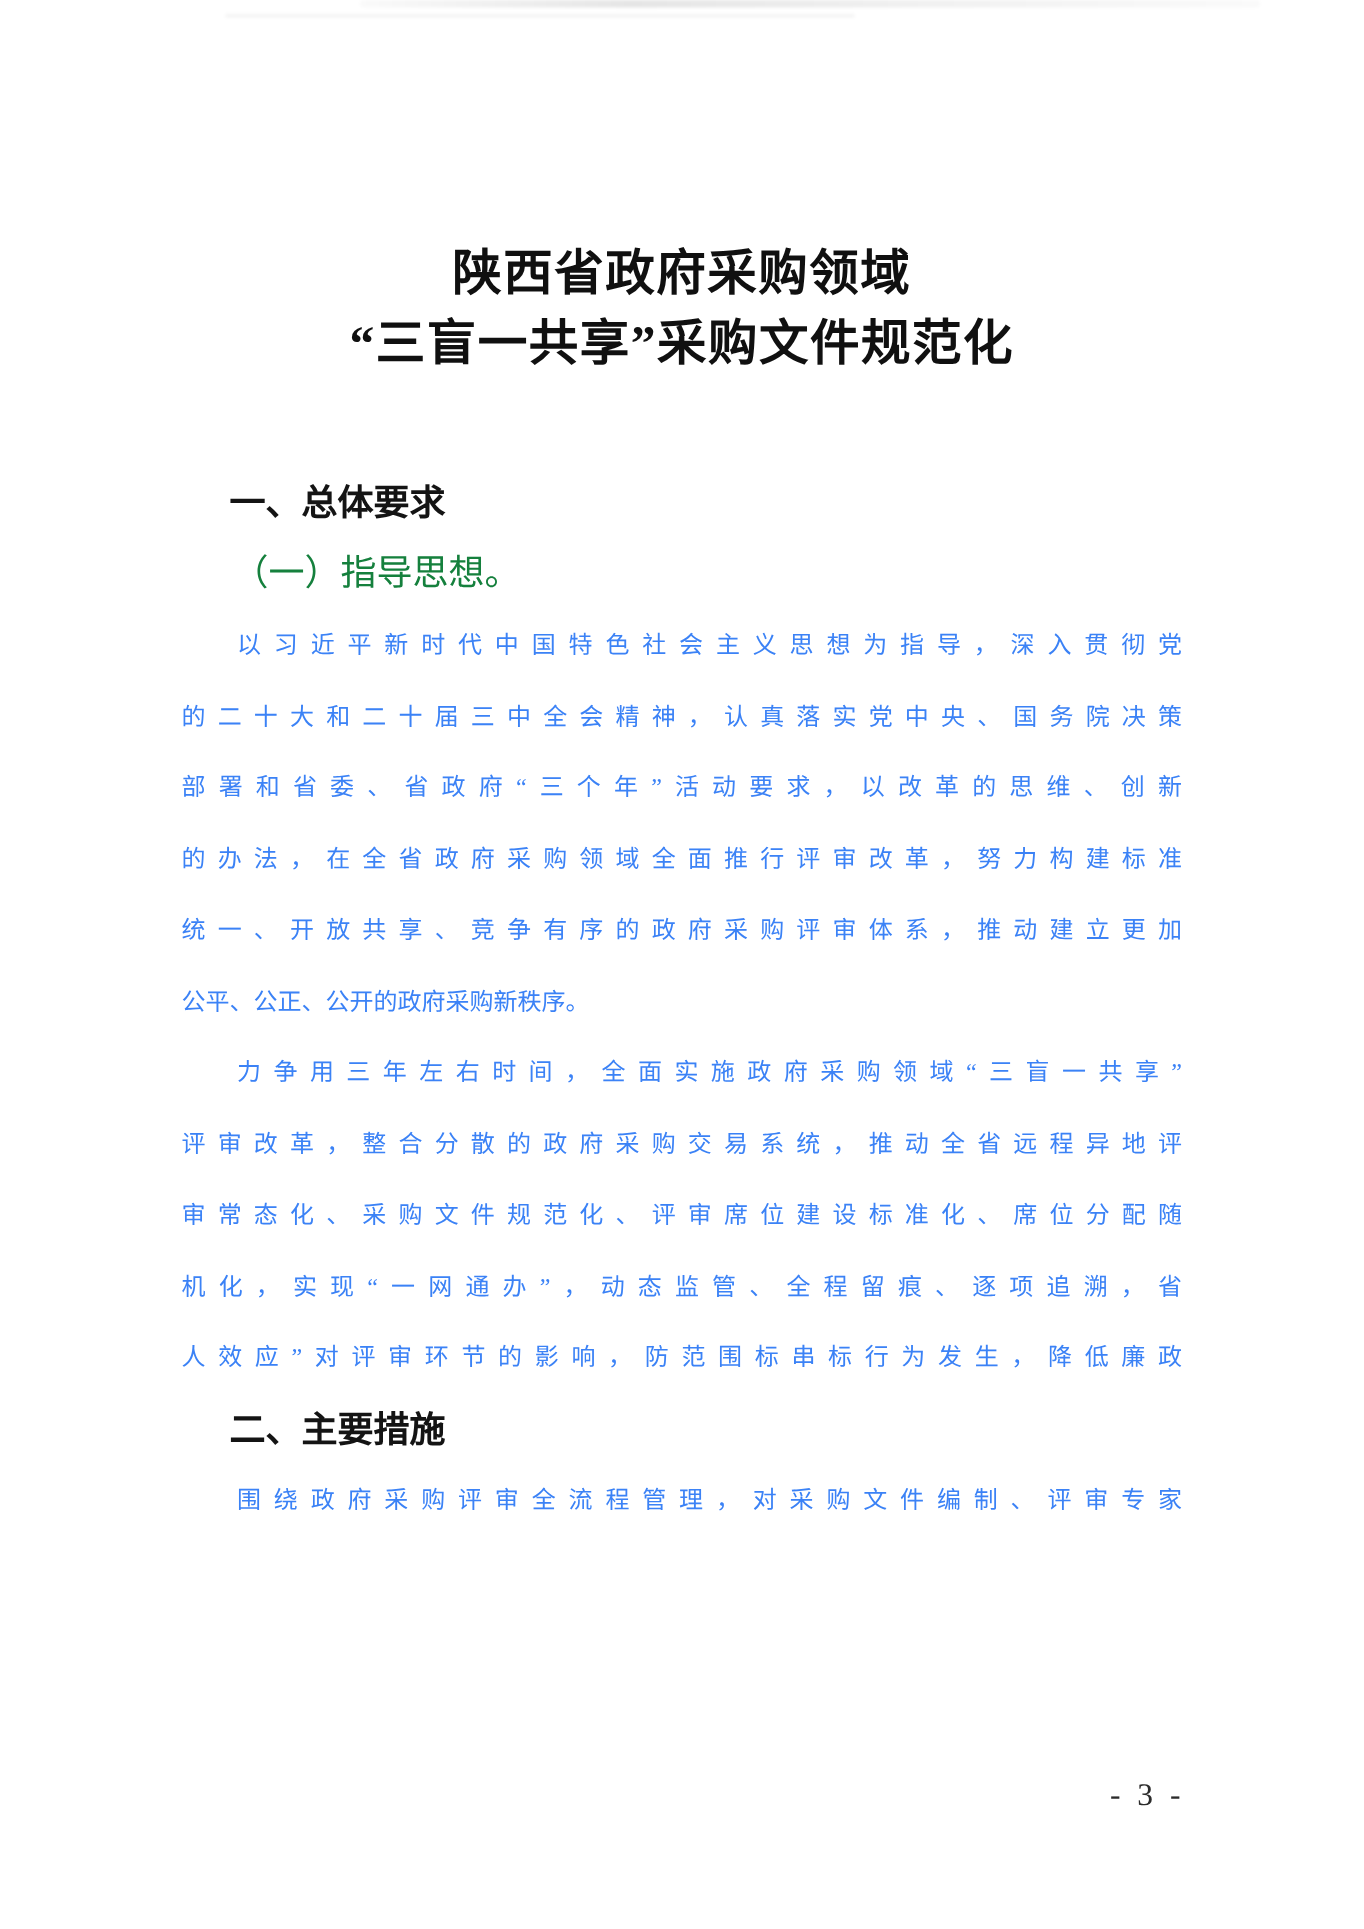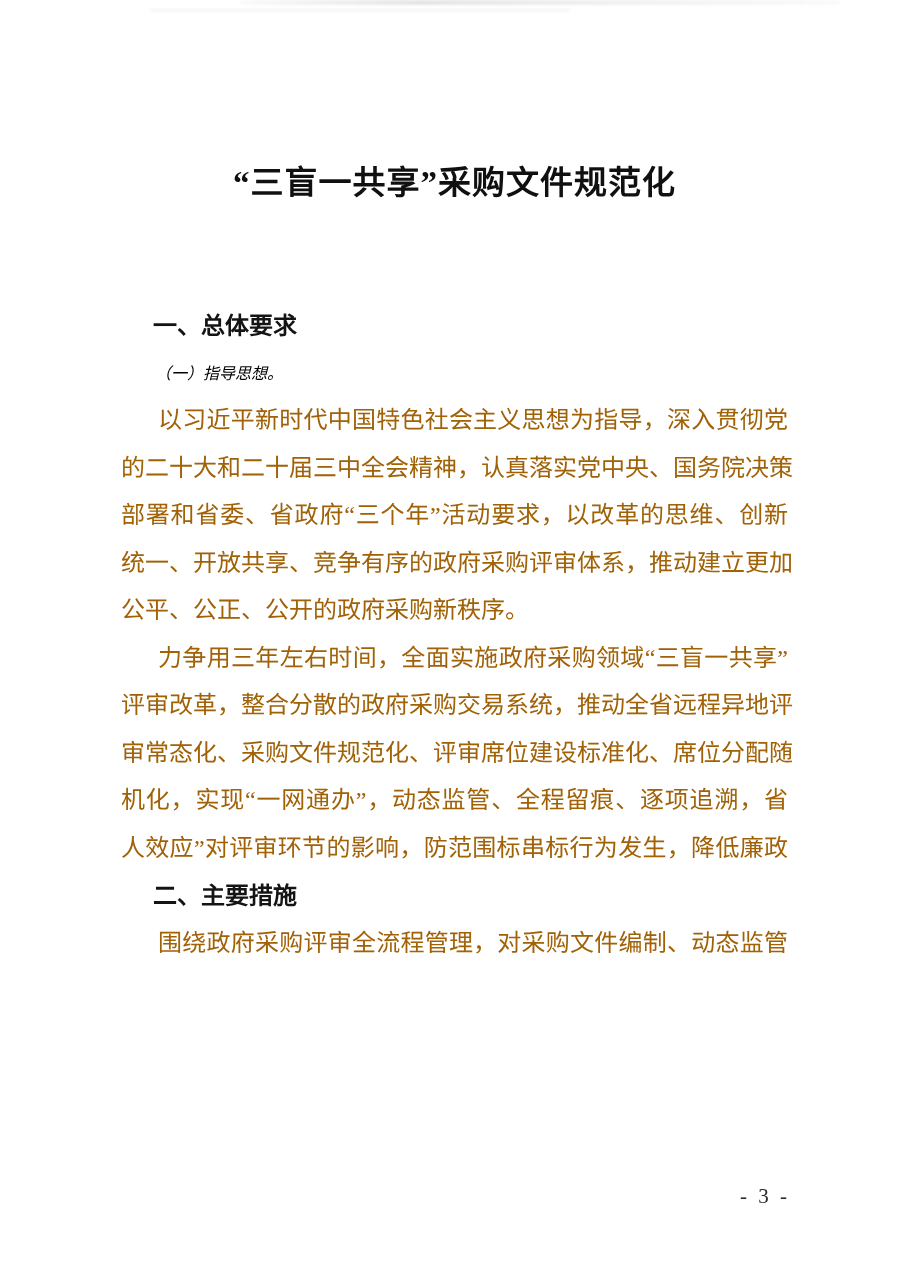--- a/index.html
+++ b/index.html
@@ -41,48 +41,47 @@
     text-align: center;
     font-weight: bold;
     font-size: 33px;
     line-height: 47px;
     color: #101010;
     letter-spacing: 1px;
   }
   .content {
     position: absolute;
     left: 121px;
-    top: 302px;
+    top: 312px;
     width: 667px;
   }
   .line {
     height: 47.5px;
     line-height: 47.5px;
-    font-size: 24px;
+    font-size: 16px;
     text-align: justify;
     text-align-last: justify;
     white-space: nowrap;
-    color: #a16207;
+    color: #3b82f6;
   }
   .line.indent { padding-left: 37px; }
   .line.short { text-align-last: left; white-space: normal; }
   .line.h1 {
     font-family: "Liberation Sans", sans-serif;
     font-weight: bold;
     font-size: 24px;
     padding-left: 32px;
     text-align-last: left;
     color: #141414;
   }
   .line.h2 {
-    font-size: 16px;
+    font-size: 24px;
     padding-left: 34px;
     text-align-last: left;
-    color: #000000;
-    font-style: italic;
+    color: #15803d;
   }
   .page-number {
     position: absolute;
     top: 1182px;
     left: 740px;
     width: 70px;
     font-size: 21px;
     line-height: 28px;
     letter-spacing: 3px;
     color: #2b2b2b;
@@ -92,35 +91,37 @@
 </style>
 </head>
 <body>
 
 <div class="page">
 
   <div class="scan-artifact-1"></div>
   <div class="scan-artifact-2"></div>
 
   <div class="doc-title">
+    <div>陕西省政府采购领域</div>
     <div>“三盲一共享”采购文件规范化</div>
   </div>
 
   <div class="content">
     <div class="line h1">一、总体要求</div>
     <div class="line h2">（一）指导思想。</div>
     <div class="line indent">以习近平新时代中国特色社会主义思想为指导，深入贯彻党</div>
     <div class="line">的二十大和二十届三中全会精神，认真落实党中央、国务院决策</div>
     <div class="line">部署和省委、省政府“三个年”活动要求，以改革的思维、创新</div>
+    <div class="line">的办法，在全省政府采购领域全面推行评审改革，努力构建标准</div>
     <div class="line">统一、开放共享、竞争有序的政府采购评审体系，推动建立更加</div>
     <div class="line short">公平、公正、公开的政府采购新秩序。</div>
     <div class="line indent">力争用三年左右时间，全面实施政府采购领域“三盲一共享”</div>
     <div class="line">评审改革，整合分散的政府采购交易系统，推动全省远程异地评</div>
     <div class="line">审常态化、采购文件规范化、评审席位建设标准化、席位分配随</div>
     <div class="line">机化，实现“一网通办”，动态监管、全程留痕、逐项追溯，省</div>
     <div class="line">人效应”对评审环节的影响，防范围标串标行为发生，降低廉政</div>
     <div class="line h1">二、主要措施</div>
-    <div class="line indent">围绕政府采购评审全流程管理，对采购文件编制、动态监管</div>
+    <div class="line indent">围绕政府采购评审全流程管理，对采购文件编制、评审专家</div>
   </div>
 
   <div class="page-number">- 3 -</div>
 
 </div>
 
 </body></html>

